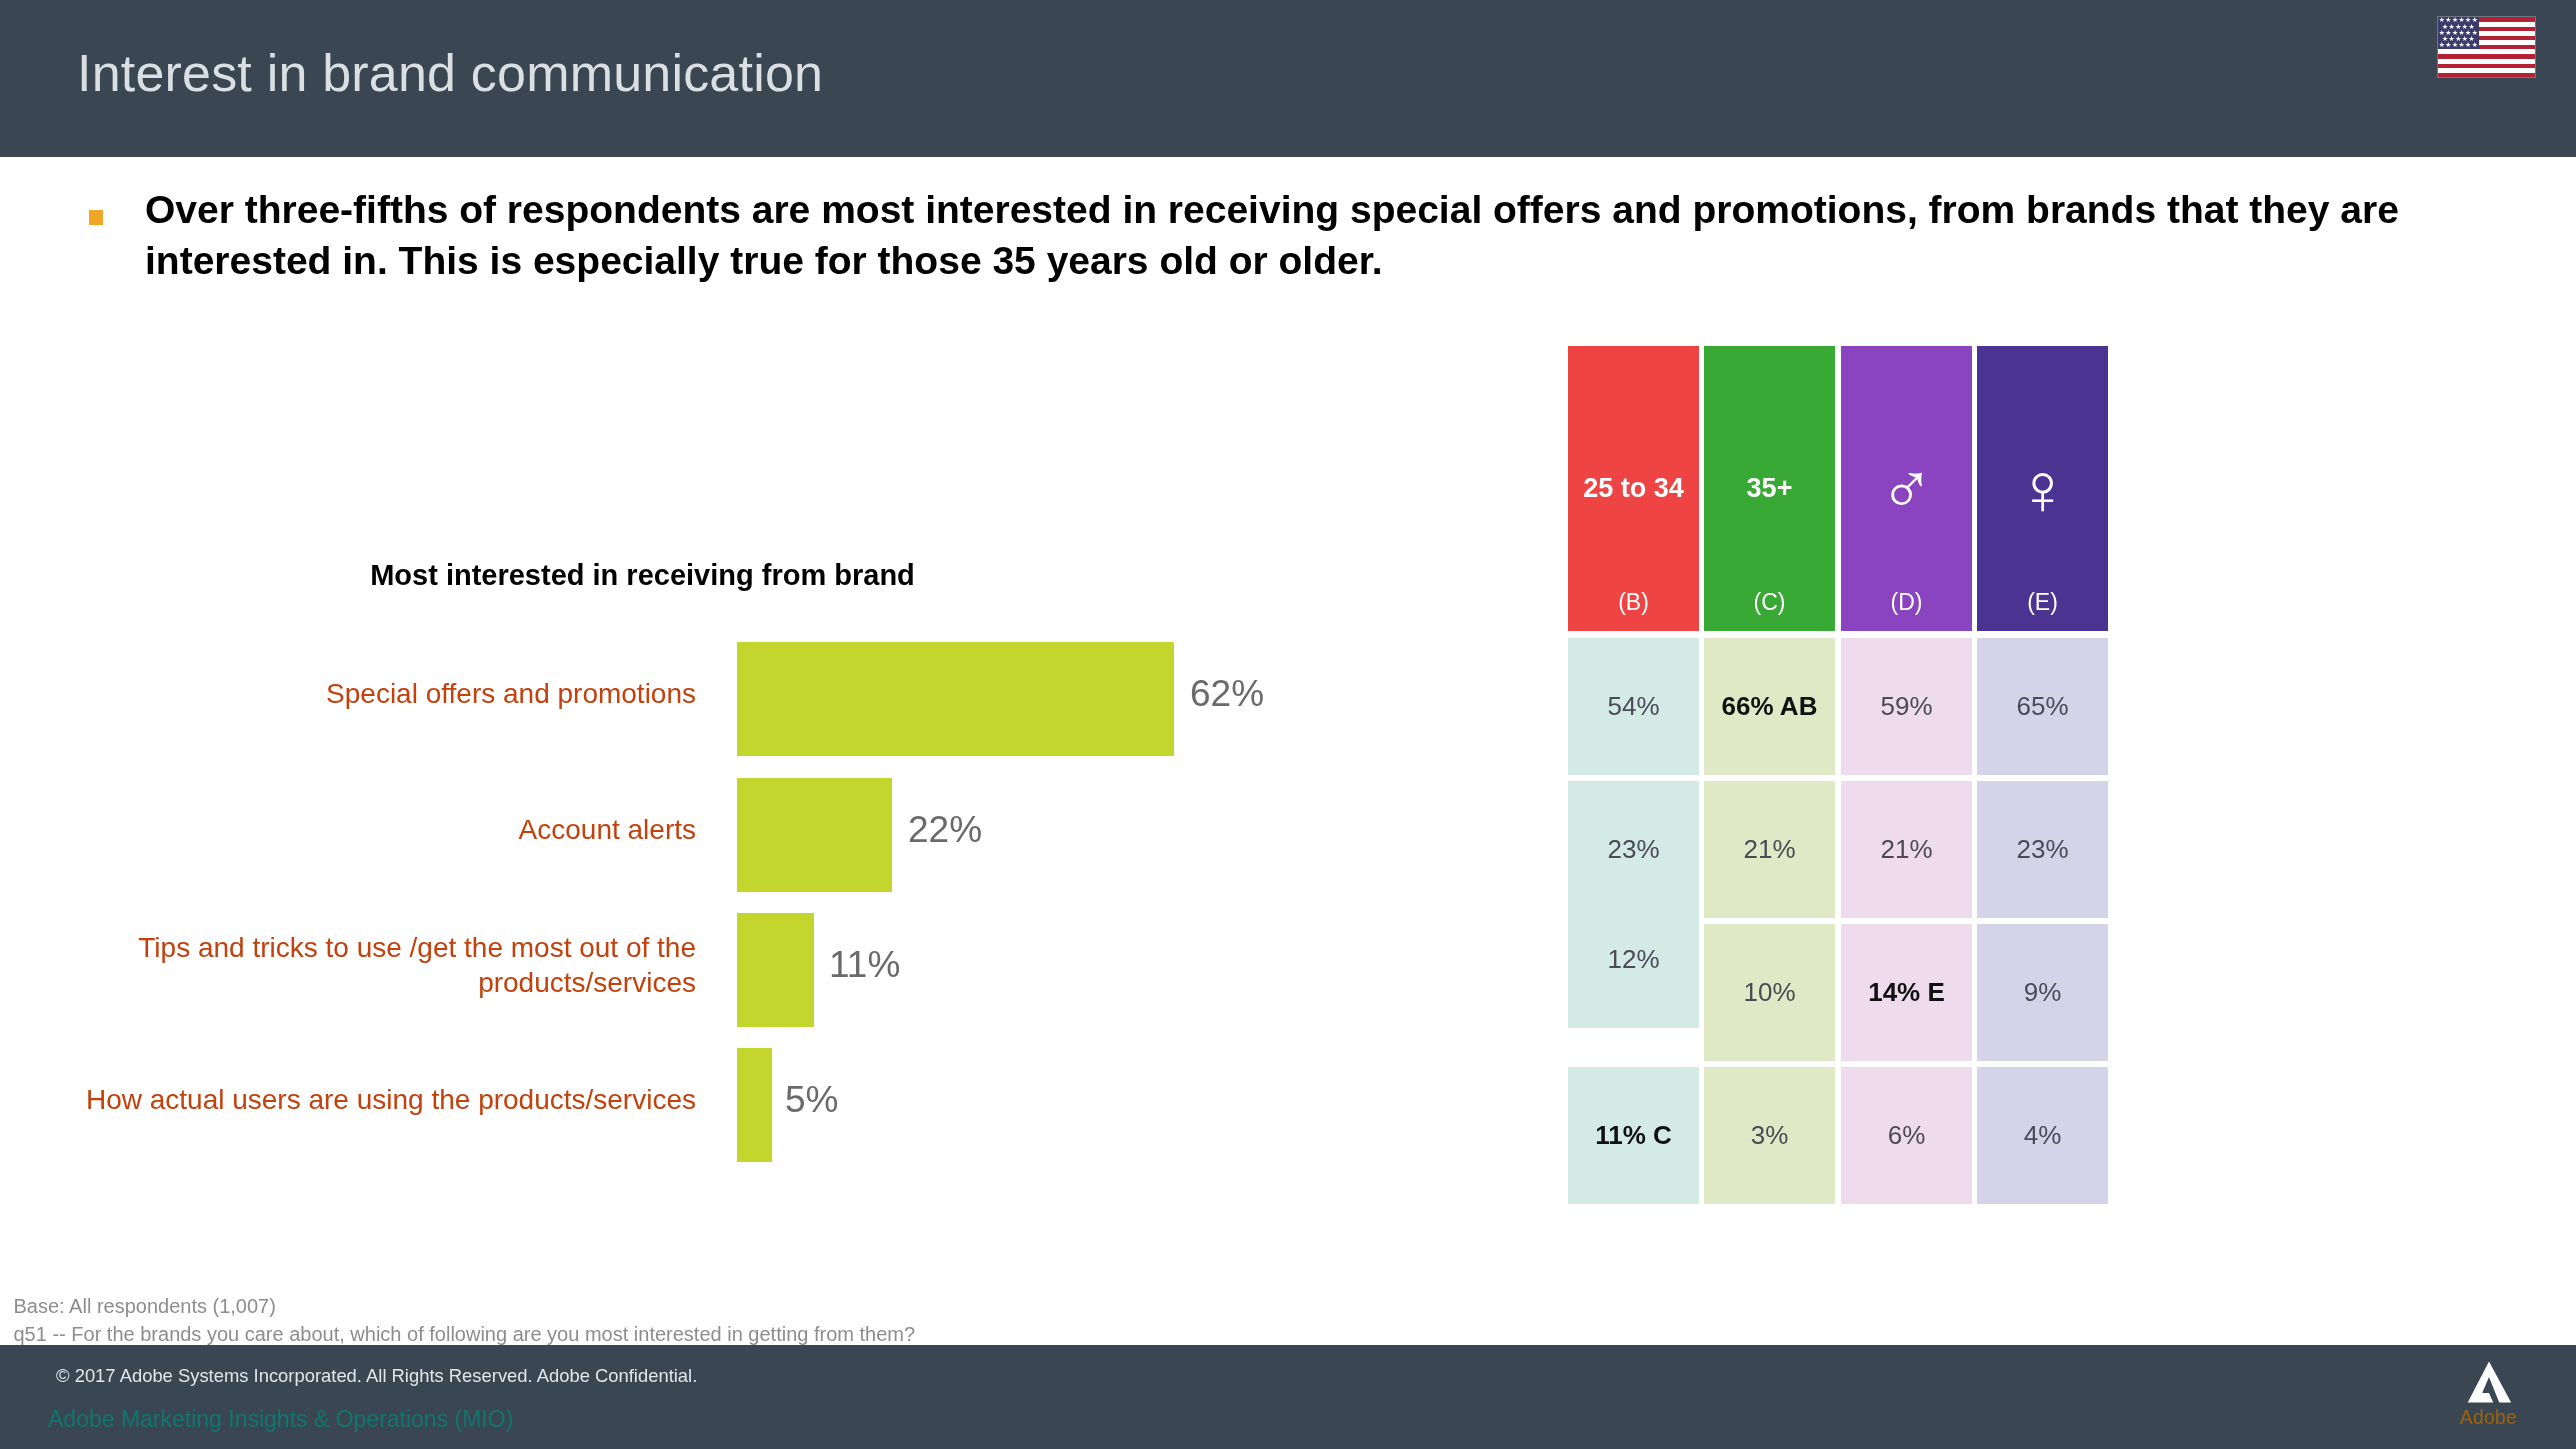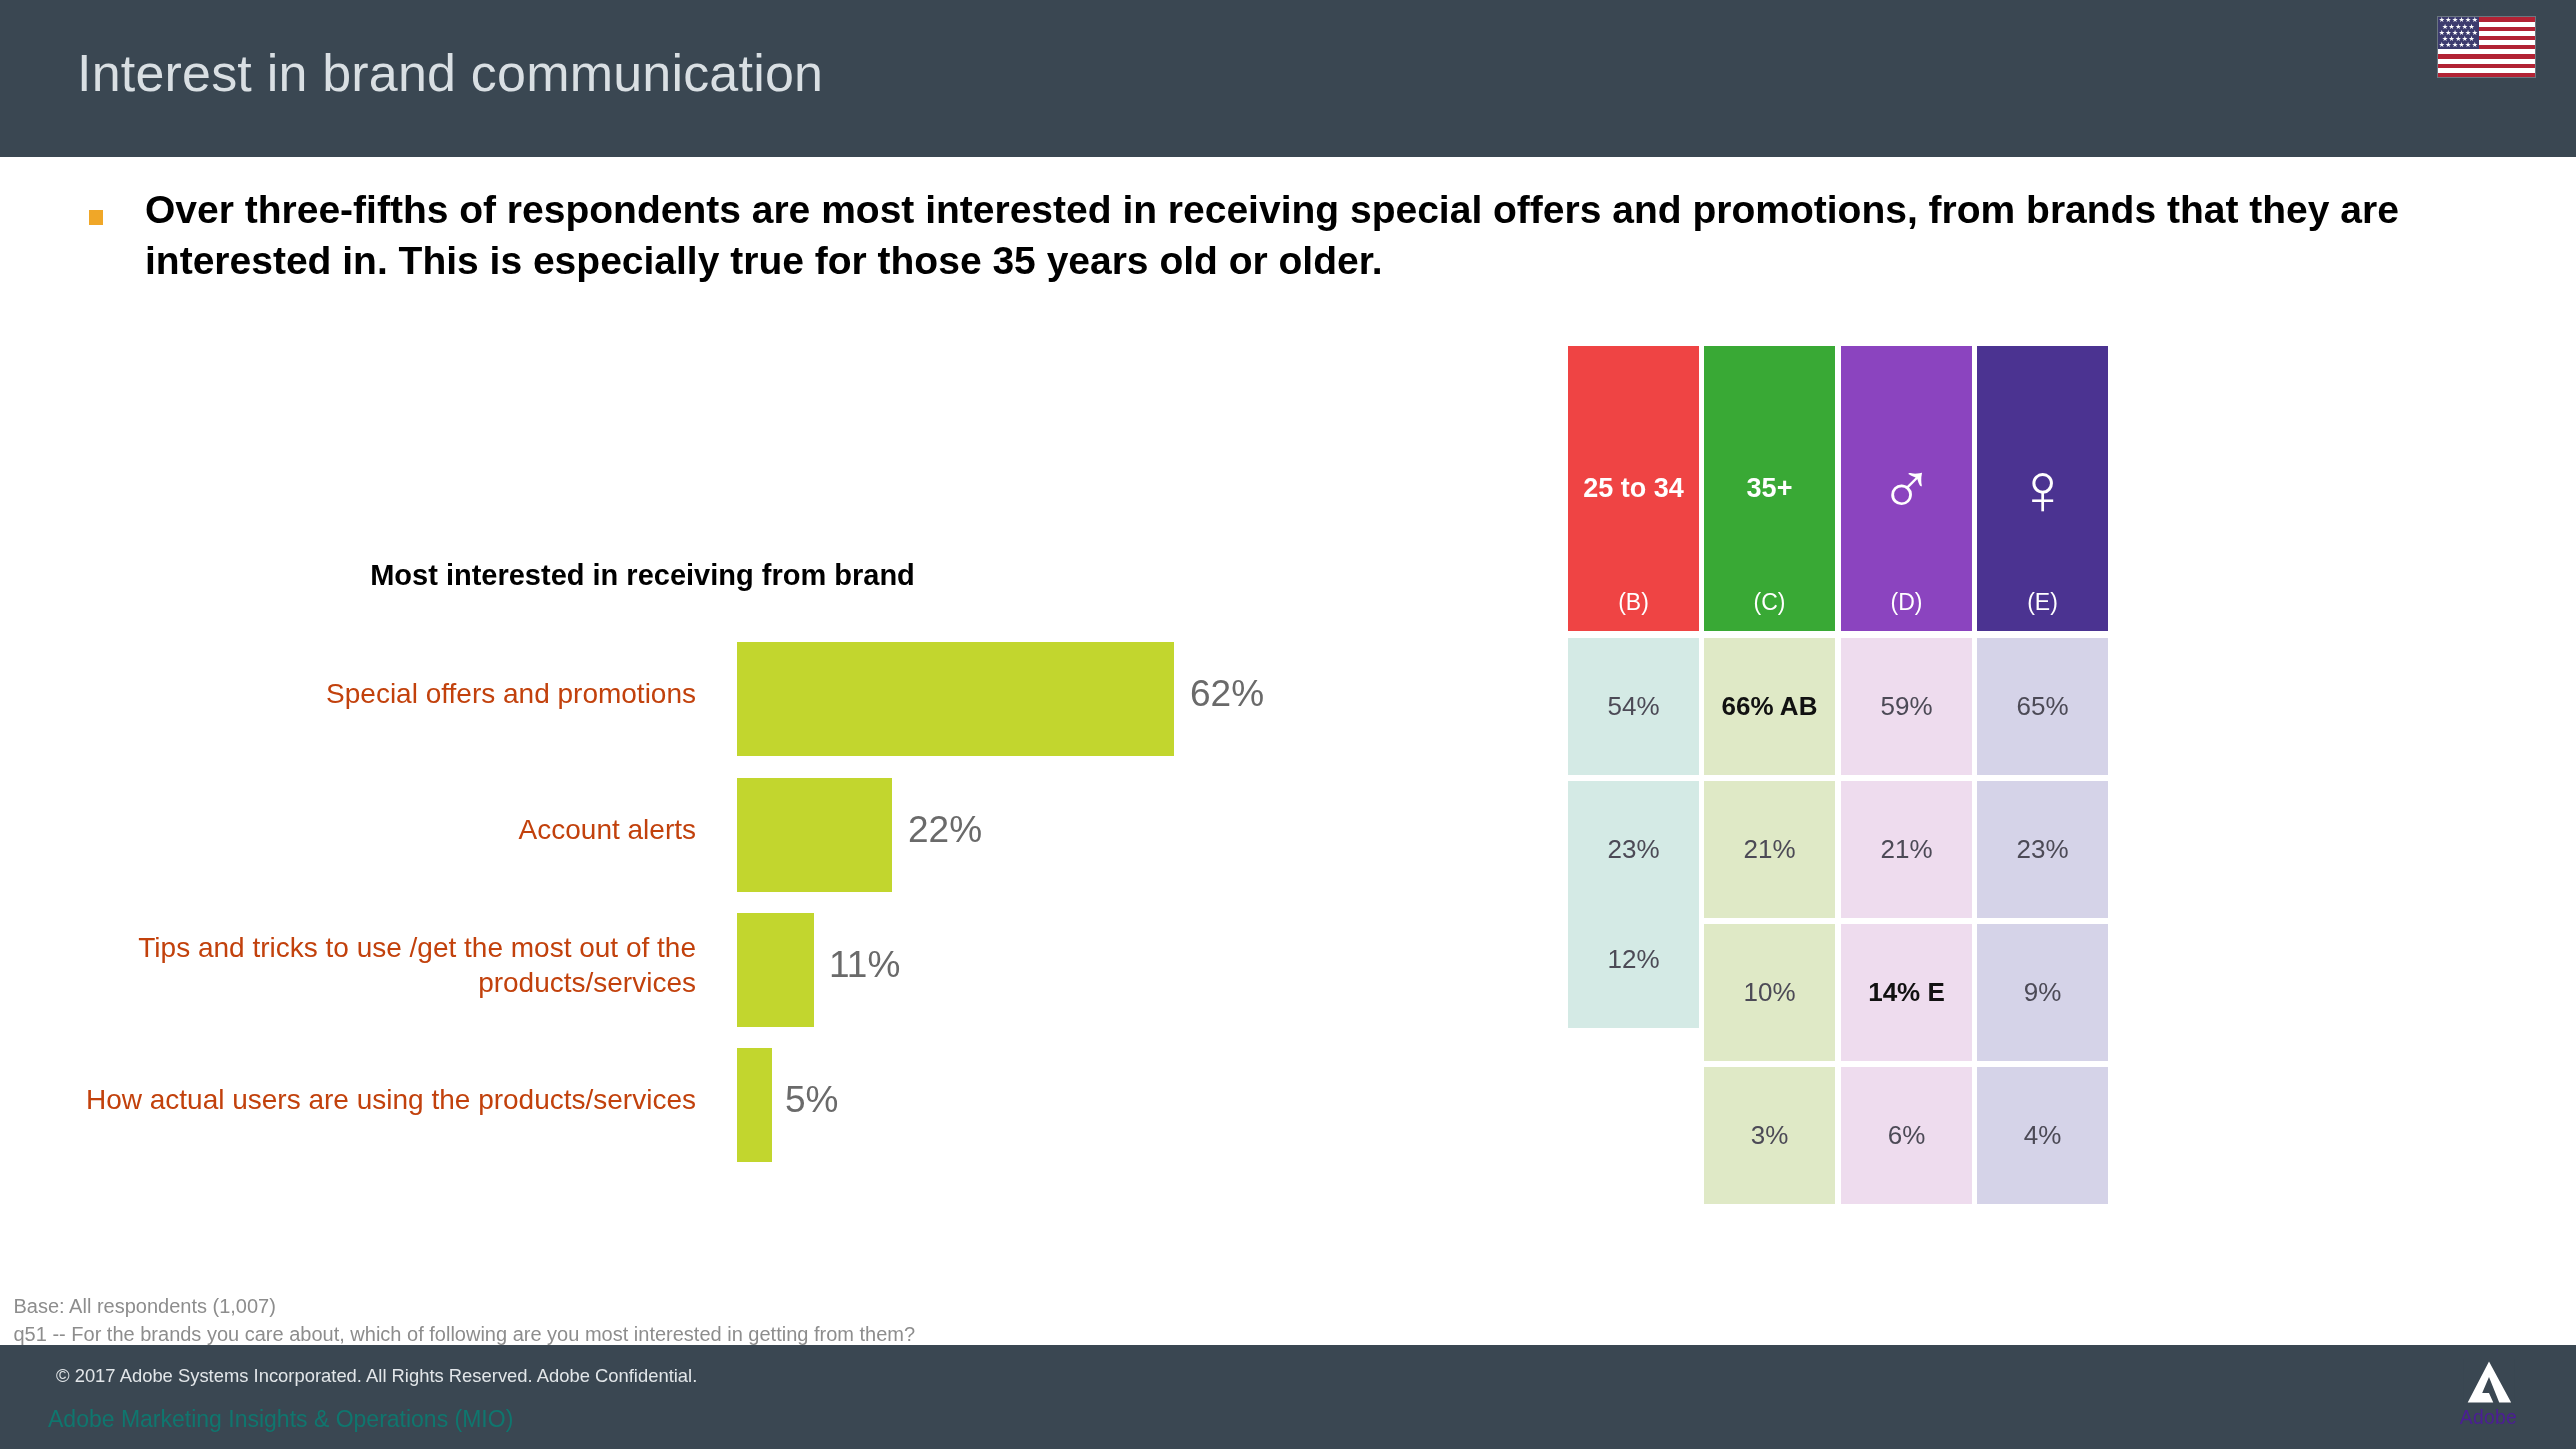--- a/index.html
+++ b/index.html
@@ -249,21 +249,21 @@
     text-align: center;
   }
   .adobe-mark {
     width: 52px;
     height: 46px;
     margin: 0 auto;
     display: block;
   }
   .adobe-word {
     font-size: 19.3px;
-    color: #4c1d95;
+    color: #a16207;
     margin-top: 1.9px;
     letter-spacing: 0.3px;
   }
 </style>
 </head>
 <body>
 
 <div class="top-bar"></div>
 <div class="slide-title">Interest in brand communication</div>
 
@@ -315,20 +315,21 @@
 
 
   <div class="t-col" style="left:136px">
     <div class="t-head" style="background:#ef4444">
       <div class="htxt">25 to 34</div>
       <div class="hcode">(B)</div>
     </div>
     <div class="t-cell" style="top:292px;background:#d4eae5">54%</div>
     <div class="t-cell" style="top:435px;background:#d4eae5">23%</div>
     <div class="t-cell" style="top:545px;background:#d4eae5">12%</div>
+    <div class="t-cell bold" style="top:721px;background:#d4eae5">11% C</div>
   </div>
 
   <div class="t-col" style="left:272px">
     <div class="t-head" style="background:#39a935">
       <div class="htxt">35+</div>
       <div class="hcode">(C)</div>
     </div>
     <div class="t-cell bold" style="top:292px;background:#dfe9c6">66% AB</div>
     <div class="t-cell" style="top:435px;background:#dfe9c6">21%</div>
     <div class="t-cell" style="top:578px;background:#dfe9c6">10%</div>

